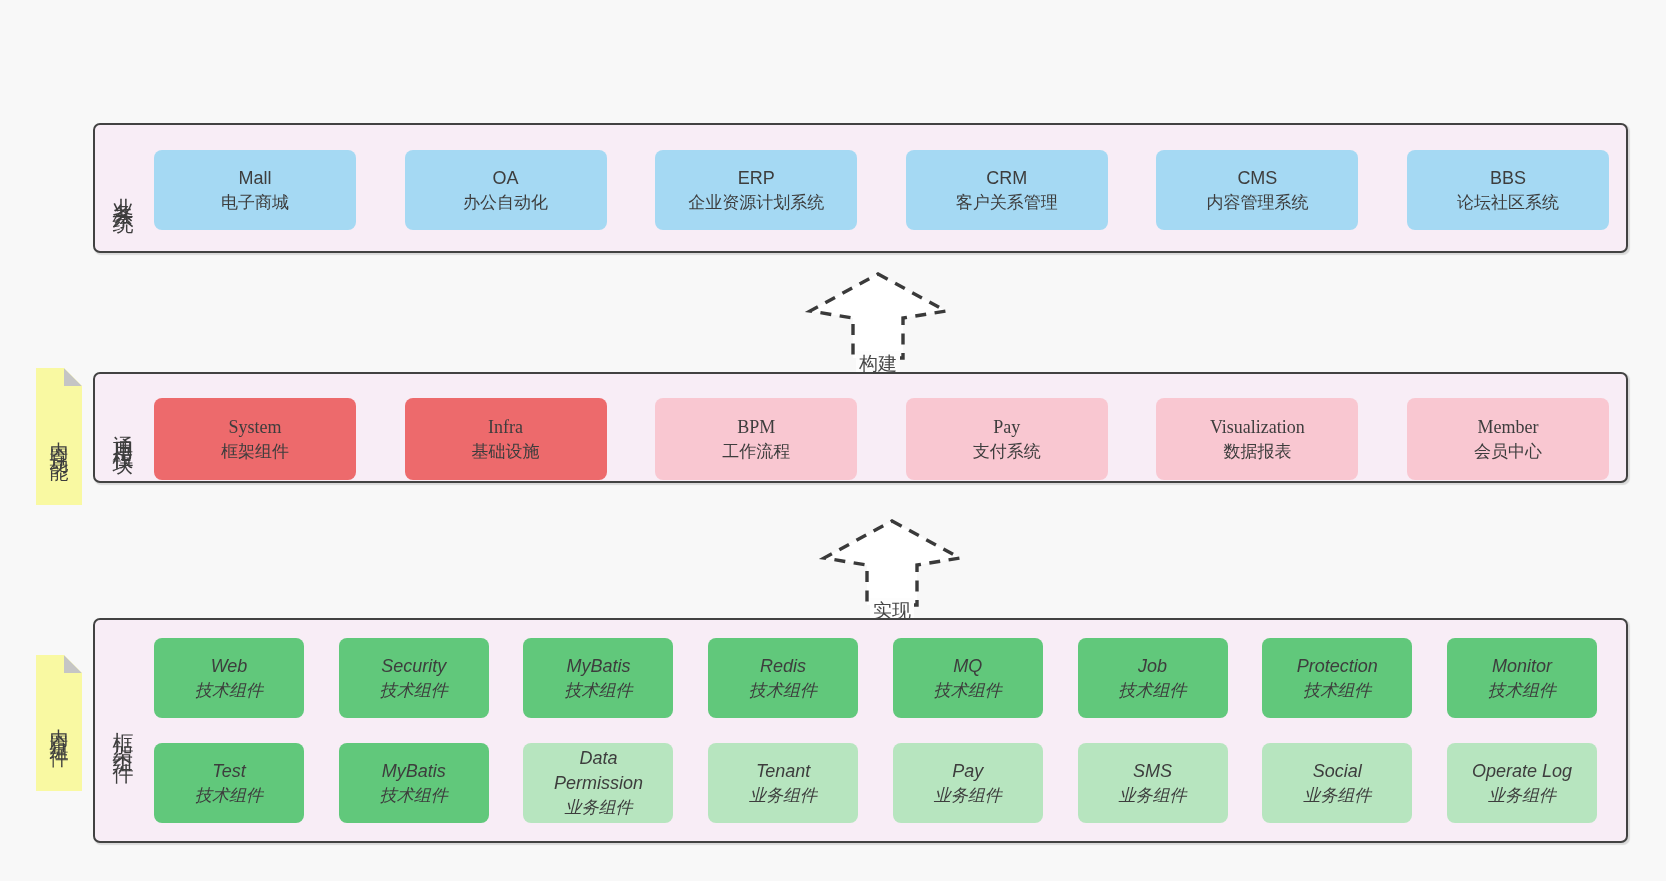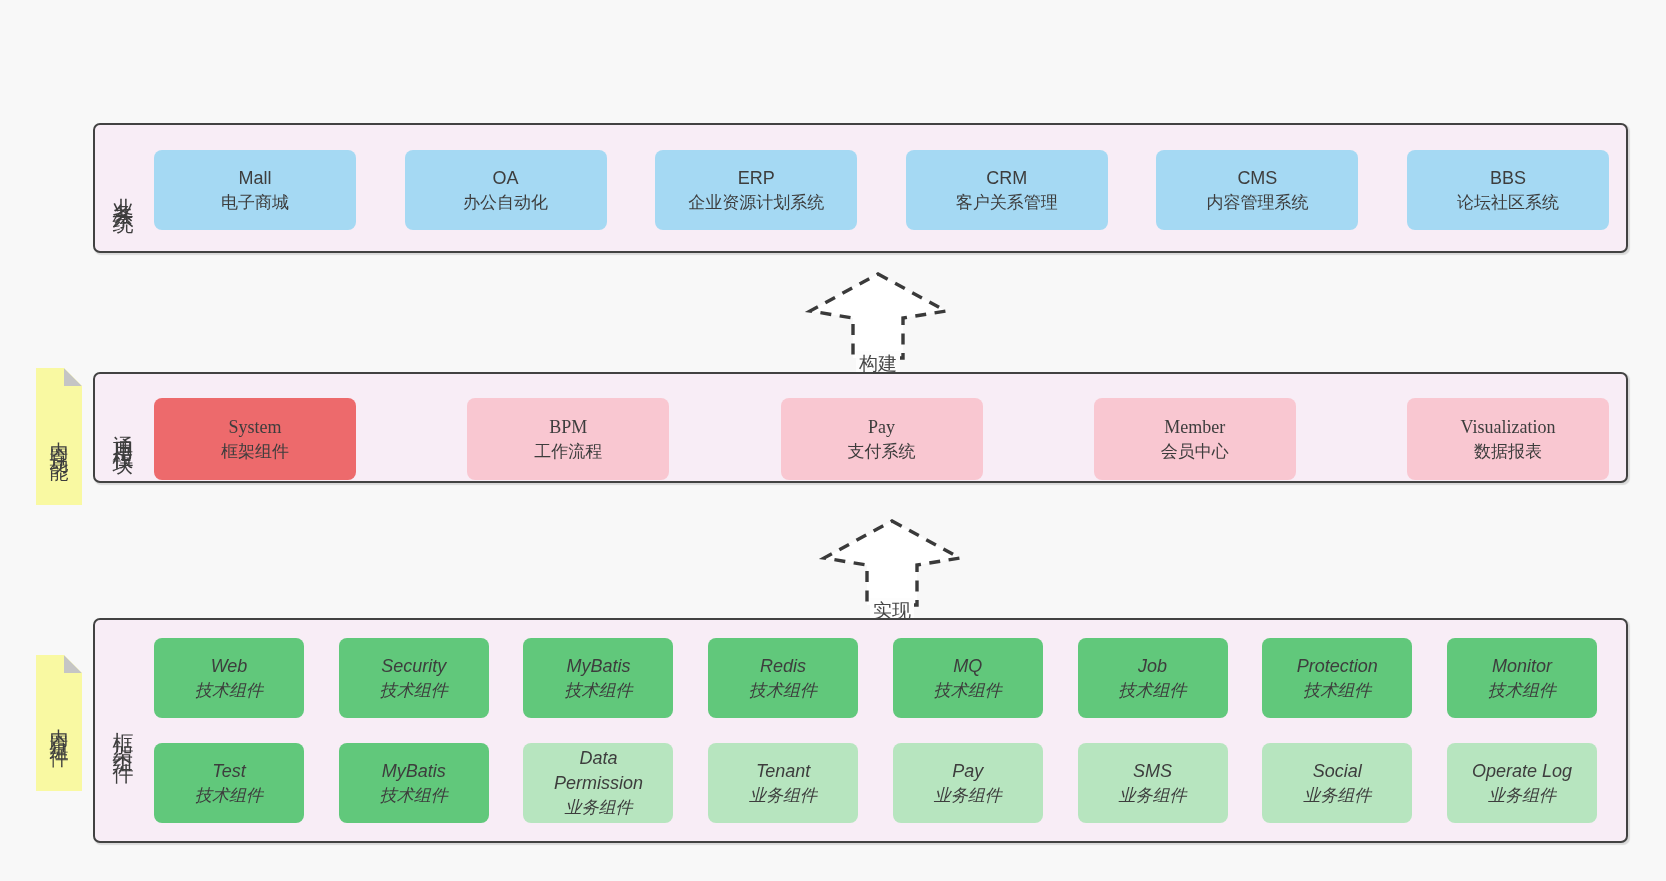--- a/index.html
+++ b/index.html
@@ -161,35 +161,39 @@
     <div class="arrow-label">构建</div>
   </div>
 
   <section class="band" id="band-modules">
     <div class="band-label ls-mid">通用模块</div>
     <div class="row row6" id="row-modules">
       <div class="box c-red">
         <span class="box-name">System</span>
         <span class="box-sub">框架组件</span>
       </div>
+      <div class="box c-red">
+        <span class="box-name">Infra</span>
+        <span class="box-sub">基础设施</span>
+      </div>
       <div class="box c-pink">
         <span class="box-name">BPM</span>
         <span class="box-sub">工作流程</span>
       </div>
       <div class="box c-pink">
         <span class="box-name">Pay</span>
         <span class="box-sub">支付系统</span>
       </div>
       <div class="box c-pink">
+        <span class="box-name">Visualization</span>
+        <span class="box-sub">数据报表</span>
+      </div>
+      <div class="box c-pink">
         <span class="box-name">Member</span>
         <span class="box-sub">会员中心</span>
-      </div>
-      <div class="box c-pink">
-        <span class="box-name">Visualization</span>
-        <span class="box-sub">数据报表</span>
       </div>
     </div>
   </section>
 
   <div class="sticky" id="sticky-features">
     <div class="fold"></div>
     <span class="sticky-text">内置功能</span>
   </div>
 
   <div class="arrow" id="arrow-implement">

